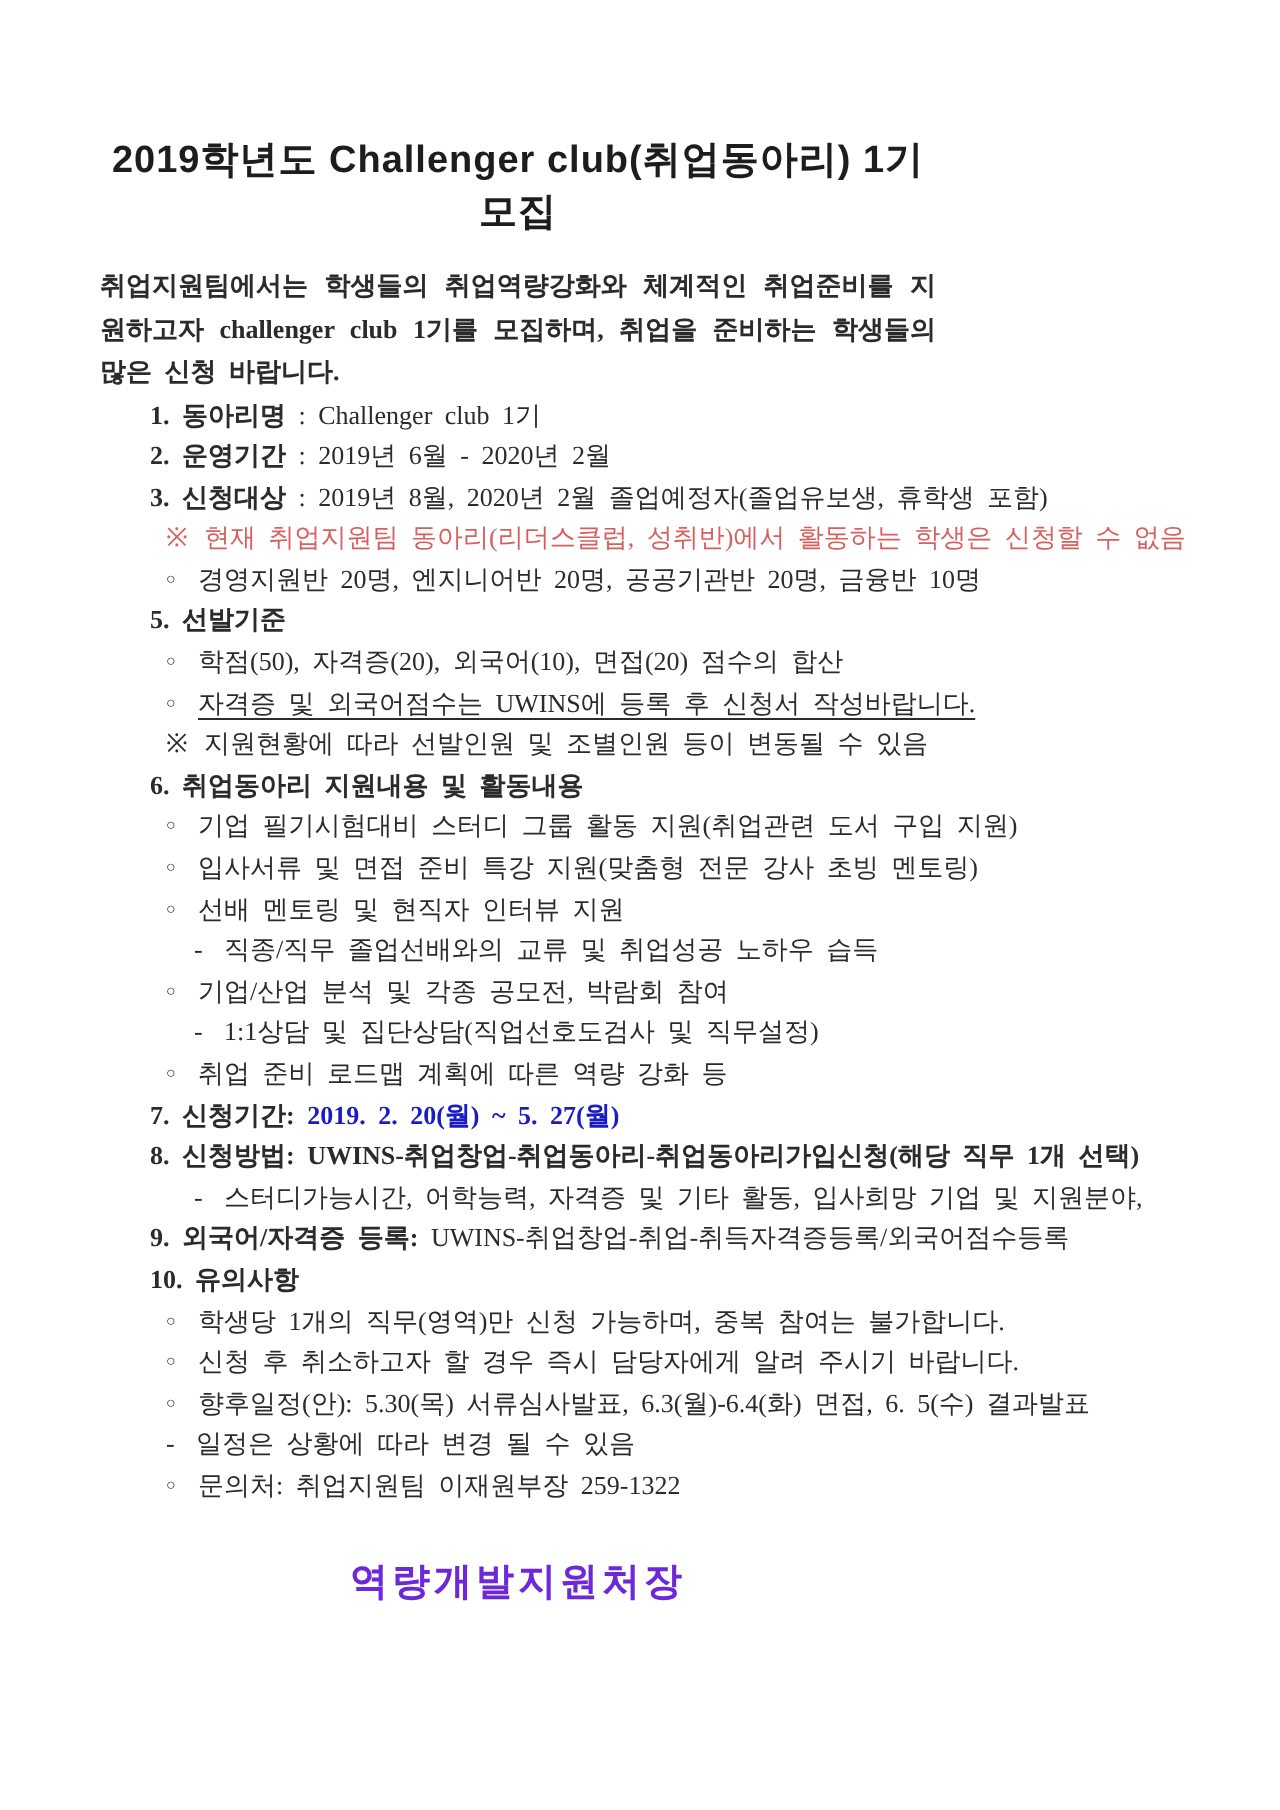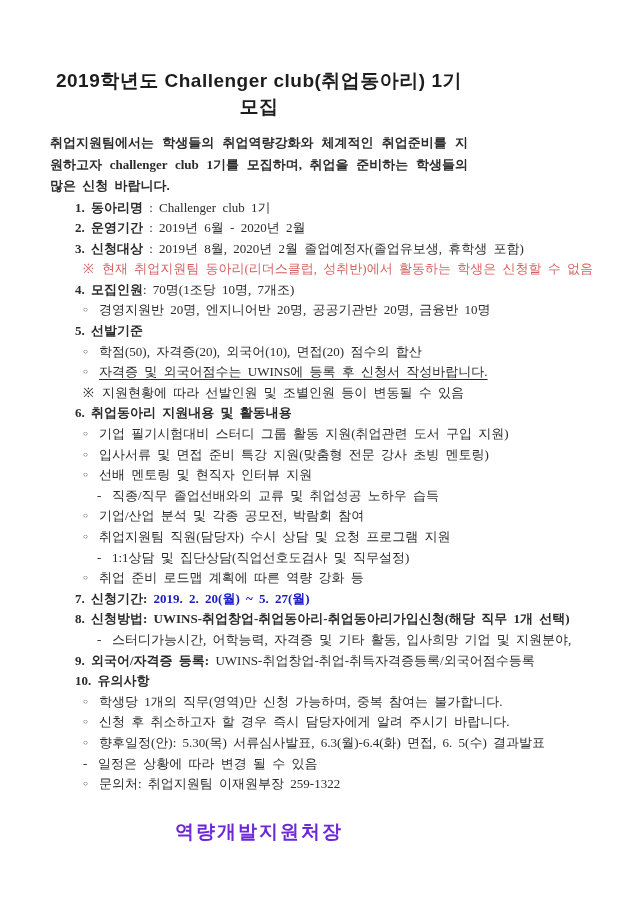--- a/index.html
+++ b/index.html
@@ -54,33 +54,31 @@
 <body>
 
 <div class="page">
   <h1 class="title">2019학년도 Challenger club(취업동아리) 1기 모집</h1>
   <p class="intro">취업지원팀에서는 학생들의 취업역량강화와 체계적인 취업준비를 지원하고자 challenger club 1기를 모집하며, 취업을 준비하는 학생들의 많은 신청 바랍니다.</p>
   <div class="doc-body" id="doc-body">
       <div class="line ind0"><span class="b">1. 동아리명</span><span> : Challenger club 1기</span></div>
       <div class="line ind0"><span class="b">2. 운영기간</span><span> : 2019년 6월 - 2020년 2월</span></div>
       <div class="line ind0"><span class="b">3. 신청대상</span><span> : 2019년 8월, 2020년 2월 졸업예정자(졸업유보생, 휴학생 포함)</span></div>
       <div class="line ind1 c-red"><span class="mk mk-note">※</span><span>현재 취업지원팀 동아리(리더스클럽, 성취반)에서 활동하는 학생은 신청할 수 없음</span></div>
-      <div class="line ind0"><span class="b">4. 모집인원</span><span>: 70명(1조당 10명, 7개조)</span></div>
       <div class="line ind1"><span class="mk mk-circle">○</span><span>경영지원반 20명, 엔지니어반 20명, 공공기관반 20명, 금융반 10명</span></div>
       <div class="line ind0"><span class="b">5. 선발기준</span></div>
       <div class="line ind1"><span class="mk mk-circle">○</span><span>학점(50), 자격증(20), 외국어(10), 면접(20) 점수의 합산</span></div>
       <div class="line ind1"><span class="mk mk-circle">○</span><span class="u">자격증 및 외국어점수는 UWINS에 등록 후 신청서 작성바랍니다.</span></div>
       <div class="line ind1"><span class="mk mk-note">※</span><span>지원현황에 따라 선발인원 및 조별인원 등이 변동될 수 있음</span></div>
       <div class="line ind0"><span class="b">6. 취업동아리 지원내용 및 활동내용</span></div>
       <div class="line ind1"><span class="mk mk-circle">○</span><span>기업 필기시험대비 스터디 그룹 활동 지원(취업관련 도서 구입 지원)</span></div>
       <div class="line ind1"><span class="mk mk-circle">○</span><span>입사서류 및 면접 준비 특강 지원(맞춤형 전문 강사 초빙 멘토링)</span></div>
       <div class="line ind1"><span class="mk mk-circle">○</span><span>선배 멘토링 및 현직자 인터뷰 지원</span></div>
       <div class="line ind2"><span class="mk mk-dash">-</span><span>직종/직무 졸업선배와의 교류 및 취업성공 노하우 습득</span></div>
       <div class="line ind1"><span class="mk mk-circle">○</span><span>기업/산업 분석 및 각종 공모전, 박람회 참여</span></div>
-      <div class="line ind1"><span class="mk mk-circle">○</span><span>취업지원팀 직원(담당자) 수시 상담 및 요청 프로그램 지원</span></div>
       <div class="line ind2"><span class="mk mk-dash">-</span><span>1:1상담 및 집단상담(직업선호도검사 및 직무설정)</span></div>
       <div class="line ind1"><span class="mk mk-circle">○</span><span>취업 준비 로드맵 계획에 따른 역량 강화 등</span></div>
       <div class="line ind0"><span class="b">7. 신청기간:</span><span class="b c-blue"> 2019. 2. 20(월) ~ 5. 27(월)</span></div>
       <div class="line ind0"><span class="b">8. 신청방법: UWINS-취업창업-취업동아리-취업동아리가입신청(해당 직무 1개 선택)</span></div>
       <div class="line ind2"><span class="mk mk-dash">-</span><span>스터디가능시간, 어학능력, 자격증 및 기타 활동, 입사희망 기업 및 지원분야,</span></div>
       <div class="line ind0"><span class="b">9. 외국어/자격증 등록:</span><span> UWINS-취업창업-취업-취득자격증등록/외국어점수등록</span></div>
       <div class="line ind0"><span class="b">10. 유의사항</span></div>
       <div class="line ind1"><span class="mk mk-circle">○</span><span>학생당 1개의 직무(영역)만 신청 가능하며, 중복 참여는 불가합니다.</span></div>
       <div class="line ind1"><span class="mk mk-circle">○</span><span>신청 후 취소하고자 할 경우 즉시 담당자에게 알려 주시기 바랍니다.</span></div>
       <div class="line ind1"><span class="mk mk-circle">○</span><span>향후일정(안): 5.30(목) 서류심사발표, 6.3(월)-6.4(화) 면접, 6. 5(수) 결과발표</span></div>

